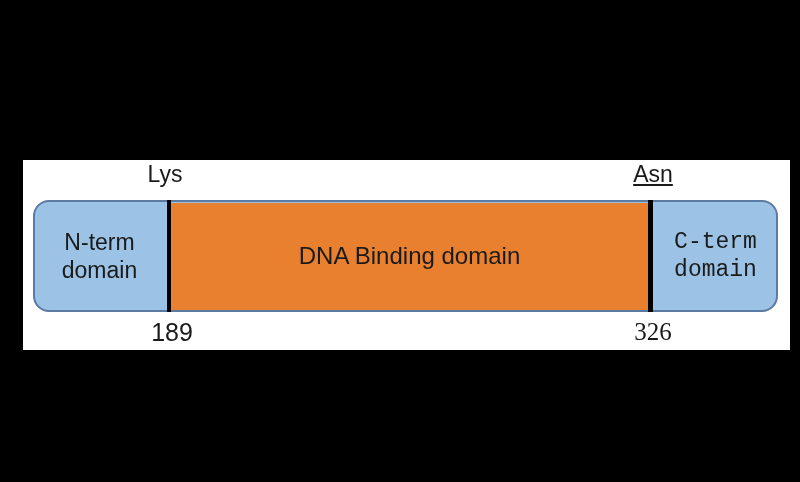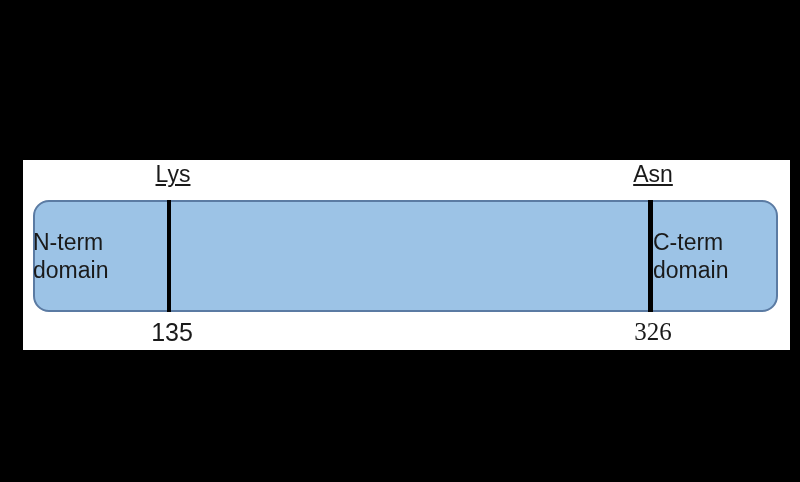--- a/index.html
+++ b/index.html
@@ -27,51 +27,54 @@
   }
   .vline{
     position:absolute;top:40px;width:4.5px;height:112px;
     background:var(--boundary-line,#000000);
   }
   .vline.left{left:143.5px;}
   .vline.right{left:625px;}
   .seg{
     position:absolute;top:40px;height:112px;
     display:flex;align-items:center;justify-content:center;
-    text-align:left;font-size:23px;line-height:28px;
+    text-align:center;font-size:23px;line-height:28px;
   }
   .seg.n{left:10px;width:133px;}
-  .seg.c{left:630px;width:125px;}
+  .seg.c{left:630px;width:125px;font-family:Liberation Mono, monospace;}
   .tag{position:absolute;transform:translateX(-50%);white-space:nowrap;}
   .residue{top:1px;font-size:23px;}
   .pos{top:158px;font-size:25px;}
-  .tag.lysx{left:150px;text-decoration:underline;}
+  .tag.lysx{left:142px;}
   .tag.asnx{left:630px;text-decoration:underline;}
   .tag.p135x{left:149px;}
   .tag.p326x{left:630px;font-family:Liberation Serif, serif;}
 </style>
 </head>
 <body>
 
 <div class="canvas">
   <div class="panel">
 
     <span class="tag residue lysx">Lys</span>
     <span class="tag residue asnx">Asn</span>
 
     <div class="bar"></div>
 
+    <div class="dna">
+      <span>DNA Binding domain</span>
+    </div>
 
     <div class="vline left"></div>
     <div class="vline right"></div>
 
     <div class="seg n">
       <span>N-term domain</span>
     </div>
     <div class="seg c">
       <span>C-term domain</span>
     </div>
 
-    <span class="tag pos p135x">135</span>
+    <span class="tag pos p135x">189</span>
     <span class="tag pos p326x">326</span>
 
   </div>
 </div>
 
 </body></html>

